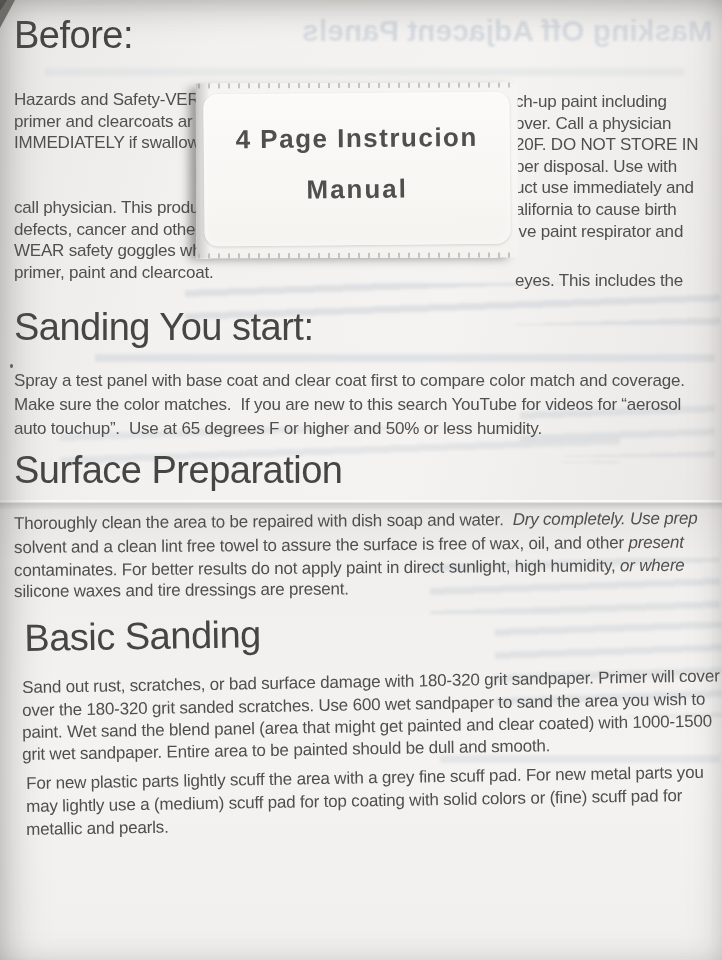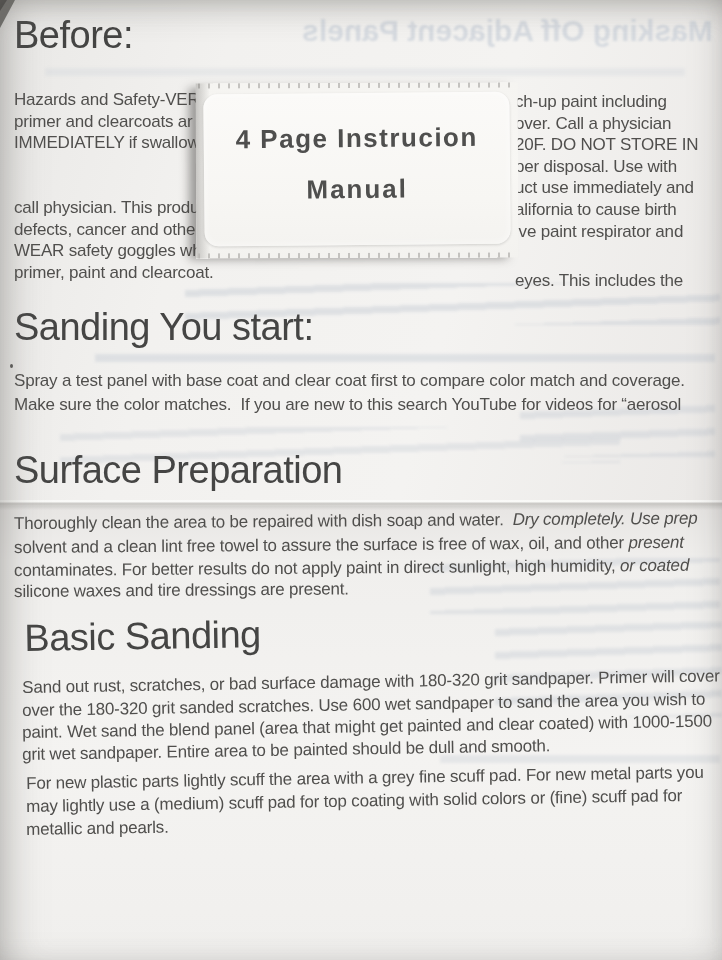--- a/index.html
+++ b/index.html
@@ -108,26 +108,27 @@
     <div class="sticker">
       <div class="s1">4 Page Instrucion</div>
       <div class="s2">Manual</div>
     </div>
   </div>
 
   <div class="h1" style="left:14px;top:306px;">Sanding You start:</div>
   <div class="dot"></div>
   <div class="line" style="left:14px;top:395px;">Make sure the color matches.  If you are new to this search YouTube for videos for “aerosol</div>
   <div class="line" style="left:14px;top:371px;">Spray a test panel with base coat and clear coat first to compare color match and coverage.</div>
+  <div class="line" style="left:14px;top:419px;">auto touchup”.  Use at 65 degrees F or higher and 50% or less humidity.</div>
 
   <div class="h1" style="left:14px;top:449px;">Surface Preparation</div>
 
   <div class="line tilt1" style="left:14px;top:514px;"><span>Thoroughly clean the area to be repaired with dish soap and water.  </span><span class="ital">Dry completely. Use prep</span></div>
   <div class="line tilt1" style="left:14px;top:538px;"><span>solvent and a clean lint free towel to assure the surface is free of wax, oil, and other </span><span class="ital">present</span></div>
-  <div class="line tilt1" style="left:14px;top:561px;"><span>contaminates. For better results do not apply paint in direct sunlight, high humidity, </span><span class="ital">or coated</span></div>
+  <div class="line tilt1" style="left:14px;top:561px;"><span>contaminates. For better results do not apply paint in direct sunlight, high humidity, </span><span class="ital">or where</span></div>
   <div class="line tilt1" style="left:14px;top:582px;"><span>silicone waxes and tire dressings are present.</span></div>
 
   <div class="h1 tilt2" style="left:24px;top:617px;">Basic Sanding</div>
   <div class="line tilt2" style="left:22px;top:678px;">Sand out rust, scratches, or bad surface damage with 180-320 grit sandpaper. Primer will cover</div>
   <div class="line tilt2" style="left:22px;top:701px;">over the 180-320 grit sanded scratches. Use 600 wet sandpaper to sand the area you wish to</div>
   <div class="line tilt2" style="left:22px;top:723px;">paint. Wet sand the blend panel (area that might get painted and clear coated) with 1000-1500</div>
   <div class="line tilt2" style="left:22px;top:745px;">grit wet sandpaper. Entire area to be painted should be dull and smooth.</div>
 
   <div class="line tilt2" style="left:26px;top:774px;">For new plastic parts lightly scuff the area with a grey fine scuff pad. For new metal parts you</div>
   <div class="line tilt2" style="left:26px;top:797px;">may lightly use a (medium) scuff pad for top coating with solid colors or (fine) scuff pad for</div>

